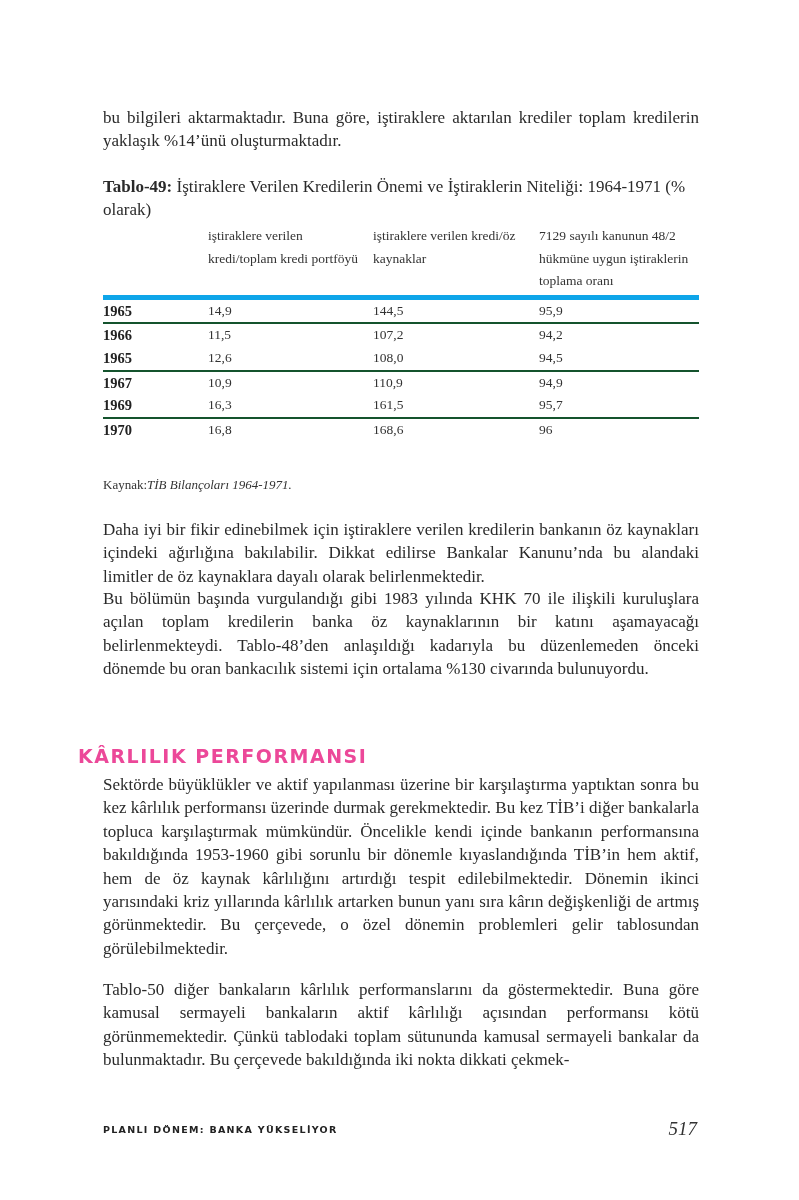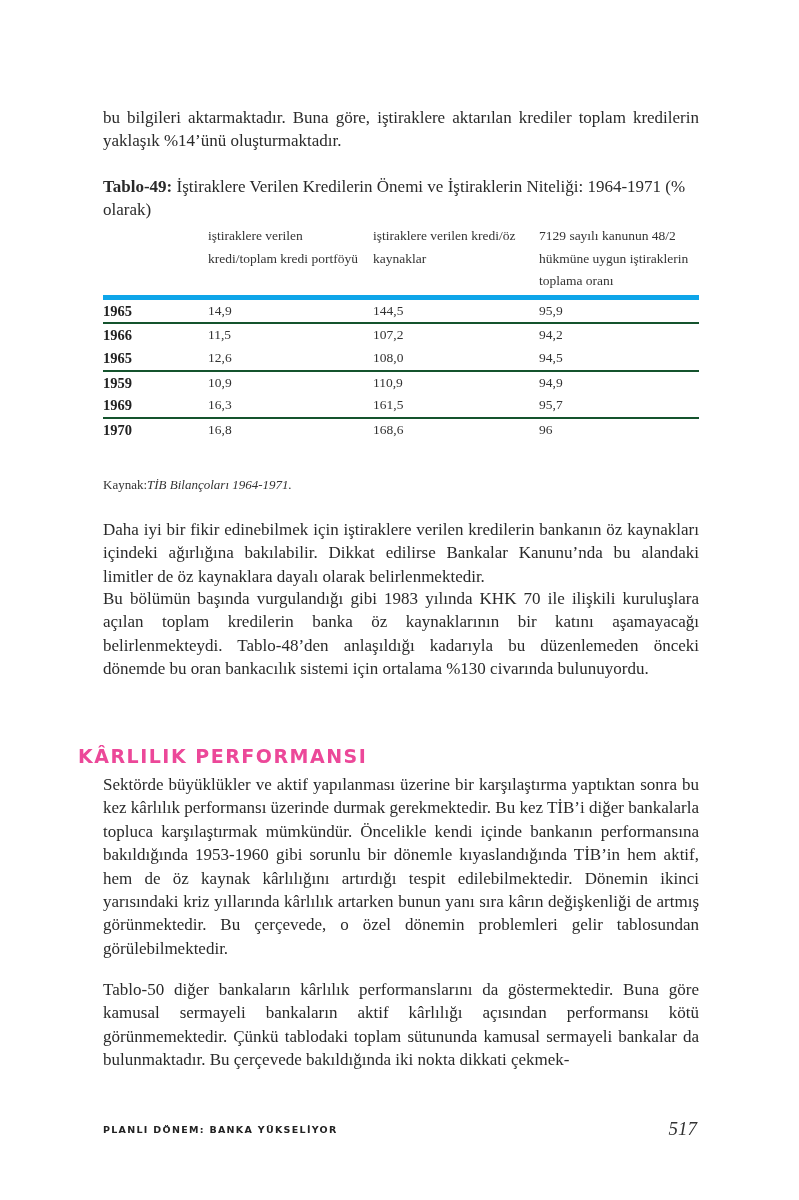--- a/index.html
+++ b/index.html
@@ -59,21 +59,21 @@
       <td>107,2</td>
       <td>94,2</td>
     </tr>
     <tr class="ruled">
       <td class="year">1965</td>
       <td>12,6</td>
       <td>108,0</td>
       <td>94,5</td>
     </tr>
     <tr>
-      <td class="year">1959</td>
+      <td class="year">1967</td>
       <td>10,9</td>
       <td>110,9</td>
       <td>94,9</td>
     </tr>
     <tr class="ruled">
       <td class="year">1969</td>
       <td>16,3</td>
       <td>161,5</td>
       <td>95,7</td>
     </tr>

